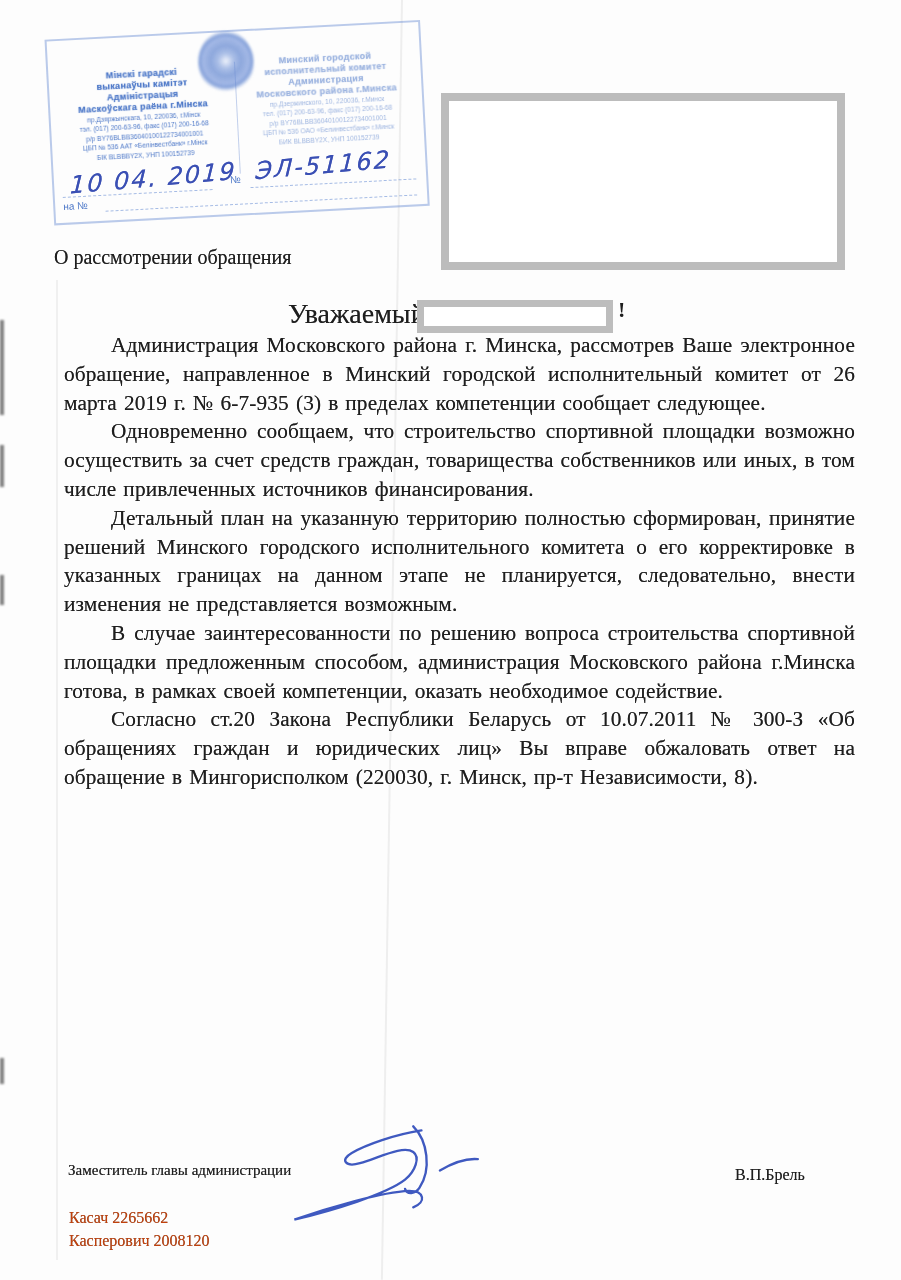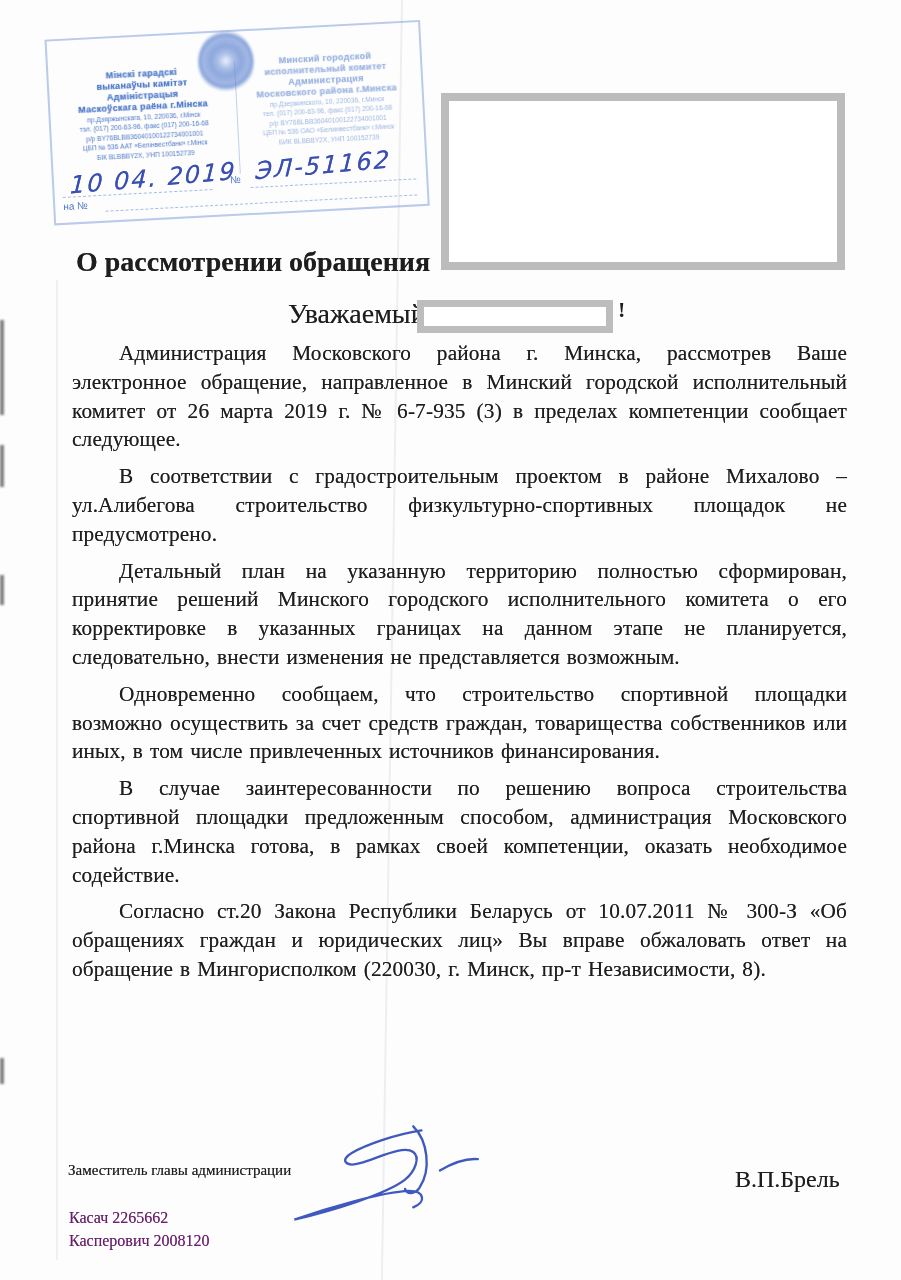--- a/index.html
+++ b/index.html
@@ -41,36 +41,36 @@
   .hw{position:absolute;font-family:"DejaVu Sans",sans-serif;font-style:italic;
       color:#3a4fb4;letter-spacing:2px;transform:rotate(-2deg) skewX(-8deg);
       text-shadow:0 0 0.5px rgba(58,79,180,0.8);}
   .hw-date{left:16px;top:128px;font-size:24px;}
   .hw-number{left:202px;top:124px;font-size:24px;}
   
   .redaction{position:absolute;background:#ffffff;}
   .redaction-1{left:441px;top:93px;width:388px;height:161px;border:8px solid #bcbcbc;}
   .redaction-2{left:417px;top:300px;width:182px;height:19px;border:7px solid #bdbdbd;}
   
-  .subject{position:absolute;left:76px;top:246px;font-size:28px;
-           text-shadow:0 0 0.4px rgba(30,30,30,0.65);font-weight:bold;}
+  .subject{position:absolute;left:54px;top:246px;font-size:20px;
+           text-shadow:0 0 0.4px rgba(30,30,30,0.65);}
   .salut-word{position:absolute;left:288px;top:298px;font-size:28px;
               text-shadow:0 0 0.4px rgba(30,30,30,0.65);}
   .salut-excl{position:absolute;left:618px;top:297px;font-size:22px;font-weight:bold;}
   .body-text{position:absolute;left:64px;top:331px;width:791px;
              font-size:21.3px;line-height:28.8px;text-align:justify;
              word-spacing:1.5px;letter-spacing:0.15px;
              text-shadow:0 0 0.45px rgba(25,25,25,0.7);}
-  .body-text p{margin:8px;text-indent:47px;}
+  .body-text p{margin:0;text-indent:47px;}
   .sig-position{position:absolute;left:68px;top:1162px;font-size:15px;
                 text-shadow:0 0 0.4px rgba(30,30,30,0.65);}
-  .sig-name{position:absolute;left:735px;top:1166px;font-size:24px;
+  .sig-name{position:absolute;left:735px;top:1166px;font-size:16px;
             text-shadow:0 0 0.4px rgba(30,30,30,0.65);}
   .signature-svg{position:absolute;left:280px;top:1120px;}
-  .footer{position:absolute;left:69px;top:1206px;font-size:16px;line-height:23px;color:#701a75;
+  .footer{position:absolute;left:69px;top:1206px;font-size:16px;line-height:23px;color:#c2410c;
           text-shadow:0 0 0.3px rgba(40,40,40,0.6);}
 </style>
 </head>
 <body>
 
 <div class="page">
 
   <div class="fold-line"></div>
   <div class="edge-line"></div>
   <div class="smudge s1"></div>
@@ -123,23 +123,22 @@
   <div class="redaction redaction-1"></div>
 
   <div class="subject">О рассмотрении обращения</div>
 
   <div class="salut-word">Уважаемый</div>
   <div class="redaction redaction-2"></div>
   <div class="salut-excl">!</div>
 
   <div class="body-text">
       <p class="para">Администрация Московского района г. Минска, рассмотрев Ваше электронное обращение, направленное в Минский городской исполнительный комитет от 26 марта 2019 г. № 6-7-935 (3) в пределах компетенции сообщает следующее.</p>
-      <p class="para">В соответствии с градостроительным проектом в районе Михалово – ул.Алибегова строительство физкультурно-спортивных площадок не предусмотрено.</p>
+      <p class="para">Одновременно сообщаем, что строительство спортивной площадки возможно осуществить за счет средств граждан, товарищества собственников или иных, в том числе привлеченных источников финансирования.</p>
       <p class="para">Детальный план на указанную территорию полностью сформирован, принятие решений Минского городского исполнительного комитета о его корректировке в указанных границах на данном этапе не планируется, следовательно, внести изменения не представляется возможным.</p>
-      <p class="para">Одновременно сообщаем, что строительство спортивной площадки возможно осуществить за счет средств граждан, товарищества собственников или иных, в том числе привлеченных источников финансирования.</p>
       <p class="para">В случае заинтересованности по решению вопроса строительства спортивной площадки предложенным способом, администрация Московского района г.Минска готова, в рамках своей компетенции, оказать необходимое содействие.</p>
       <p class="para">Согласно ст.20 Закона Республики Беларусь от 10.07.2011 № 300-З «Об обращениях граждан и юридических лиц» Вы вправе обжаловать ответ на обращение в Мингорисполком (220030, г. Минск, пр-т Независимости, 8).</p>
     </div>
 
   <div class="sig-position">Заместитель главы администрации</div>
   <svg class="signature-svg" width="205" height="108" viewBox="0 0 200 105">
     <g fill="none" stroke="#2f4cbb" stroke-width="2.3" stroke-linecap="round" opacity="0.92">
       <path d="M138,10 C112,14 84,24 70,32 C58,39 64,46 78,42 C96,37 120,24 130,31 C137,36 132,50 122,58 C104,72 52,88 14,97 C48,85 100,70 126,69 C141,69 143,80 130,85"></path>
       <path d="M130,6 C144,20 148,48 136,66 C132,72 124,73 122,67"></path>
       <path d="M156,49 C168,42 182,37 193,38"></path>

